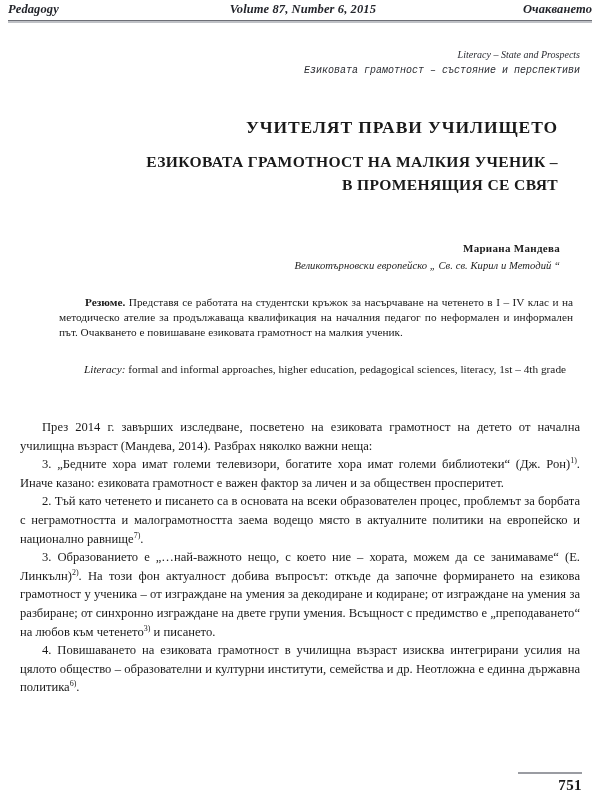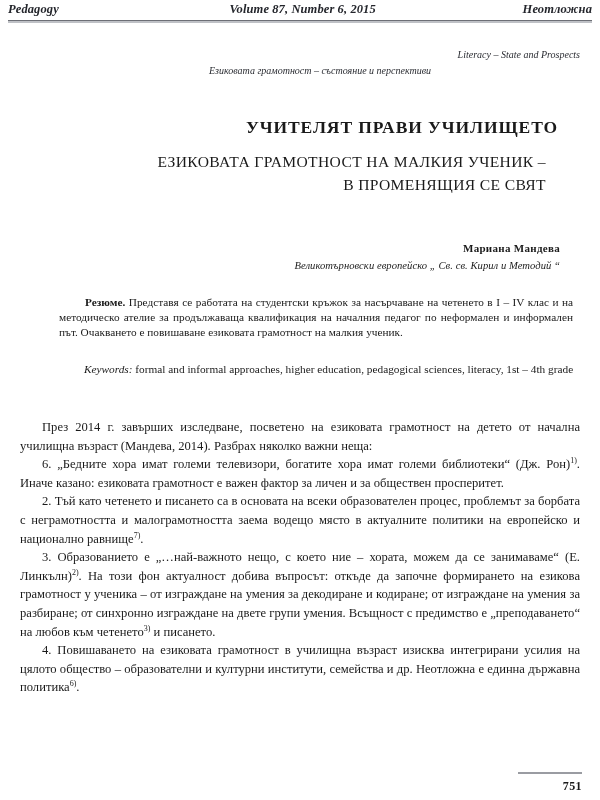--- a/index.html
+++ b/index.html
@@ -60,43 +60,43 @@
     left: 60px;
     right: 20px;
     top: 47px;
     text-align: right;
     font-style: italic;
     font-size: 10px;
     line-height: 16px;
     color: #2a2c32;
   }
   .rubric .rub-en { font-family: "Liberation Serif", serif; }
-  .rubric .rub-bg { font-family: Liberation Serif, serif; text-align: center; }
+  .rubric .rub-bg { font-family: Liberation Mono, monospace; }
 
   
   .title-block {
     position: absolute;
     left: 42px;
     right: 42px;
     top: 116px;
     text-align: right;
   }
   .title-main {
     font-size: 17.5px;
     font-weight: bold;
     letter-spacing: 0.9px;
     line-height: 22px;
     margin: 0 0 12px 0;
   }
   .title-sub {
     font-size: 15.6px;
-    font-weight: normal;
+    font-weight: bold;
     letter-spacing: 0.35px;
     line-height: 23px;
-    margin: 12px;
+    margin: 0;
   }
   .title-sub .ln { display: block; }
 
   
   .author-block {
     position: absolute;
     left: 42px;
     right: 40px;
     top: 240px;
     text-align: right;
@@ -168,35 +168,35 @@
     right: 18px;
     bottom: 26px;
     width: 64px;
     height: 2px;
     background: #9a9ca2;
   }
   .folio {
     position: absolute;
     right: 18px;
     bottom: 6px;
-    font-size: 12px;
+    font-size: 15px;
     font-weight: bold;
     letter-spacing: 0.4px;
     color: #1a1a1a;
   }
 </style>
 </head>
 <body>
 
 <div class="page">
 
   <div class="runhead">
     <span class="rh-left">Pedagogy</span>
     <span class="rh-mid">Volume 87, Number 6, 2015</span>
-    <span class="rh-right">Неотложна</span>
+    <span class="rh-right">Очакването</span>
   </div>
   <div class="rule-top"></div>
 
   <div class="rubric">
     <div class="rub-en">Literacy – State and Prospects</div>
     <div class="rub-bg">Езиковата грамотност – състояние и перспективи</div>
   </div>
 
   <div class="title-block">
     <h1 class="title-main">УЧИТЕЛЯТ ПРАВИ УЧИЛИЩЕТО</h1>
@@ -209,27 +209,27 @@
   <div class="author-block">
     <div class="author-name">Мариана Мандева</div>
     <div class="author-aff">Великотърновски европейско „ Св. св. Кирил и Методий “</div>
   </div>
 
   <div class="abstract">
     <p><span class="lead">Резюме.</span><span> Представя се работата на студентски кръжок за насърчаване на четенето в I – IV клас и на методическо ателие за продължаваща квалификация на началния педагог по неформален и информален път. Очакването е повишаване езиковата грамотност на малкия ученик.</span></p>
   </div>
 
   <div class="keywords">
-    <p><span class="kw-lead">Keywords:</span><span> formal and informal approaches, higher education, pedagogical sciences, literacy, 1st – 4th grade</span></p>
+    <p><span class="kw-lead">Literacy:</span><span> formal and informal approaches, higher education, pedagogical sciences, literacy, 1st – 4th grade</span></p>
   </div>
 
   <div class="body-text">
     <p><span>През 2014 г. завърших изследване, посветено на езиковата грамотност на детето от начална училищна възраст (Мандева, 2014). Разбрах няколко важни неща:</span></p>
 
-    <p><span>6. „Бедните хора имат големи телевизори, богатите хора имат големи библиотеки“ (Дж. Рон)</span><sup>1)</sup><span>. Иначе казано: езиковата грамотност е важен фактор за личен и за обществен просперитет.</span></p>
+    <p><span>3. „Бедните хора имат големи телевизори, богатите хора имат големи библиотеки“ (Дж. Рон)</span><sup>1)</sup><span>. Иначе казано: езиковата грамотност е важен фактор за личен и за обществен просперитет.</span></p>
 
     <p><span>2. Тъй като четенето и писането са в основата на всеки образователен процес, проблемът за борбата с неграмотността и малограмотността заема водещо място в актуалните политики на европейско и национално равнище</span><sup>7)</sup><span>.</span></p>
 
     <p><span>3. Образованието е „…най-важното нещо, с което ние – хората, можем да се занимаваме“ (Е. Линкълн)</span><sup>2)</sup><span>. На този фон актуалност добива въпросът: откъде да започне формирането на езикова грамотност у ученика – от изграждане на умения за декодиране и кодиране; от изграждане на умения за разбиране; от синхронно изграждане на двете групи умения. Всъщност с предимство е „преподаването“ на любов към четенето</span><sup>3)</sup><span> и писането.</span></p>
 
     <p><span>4. Повишаването на езиковата грамотност в училищна възраст изисква интегрирани усилия на цялото общество – образователни и културни институти, семейства и др. Неотложна е единна държавна политика</span><sup>6)</sup><span>.</span></p>
   </div>
 
   <div class="folio-rule"></div>
   <div class="folio">751</div>

